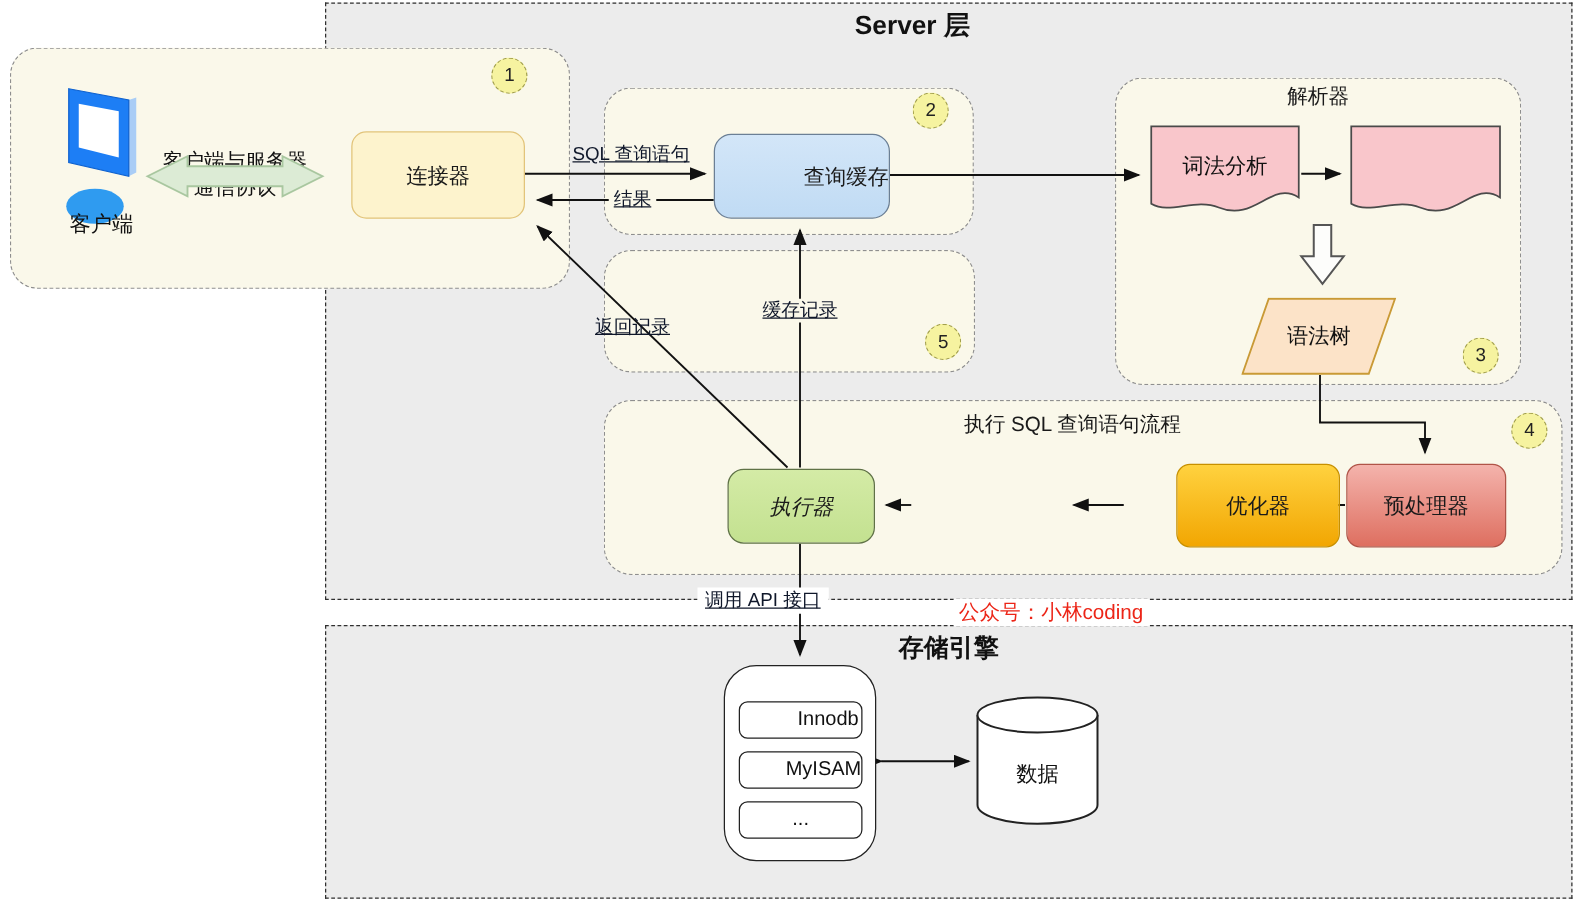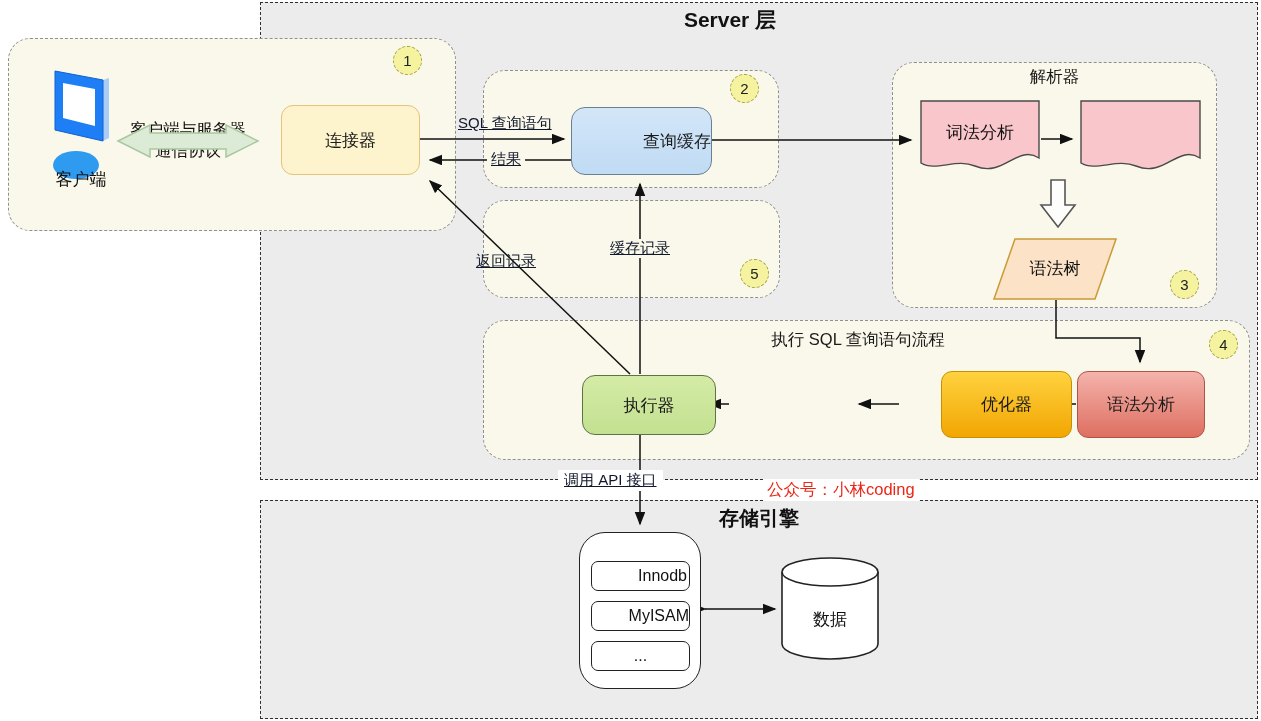--- a/index.html
+++ b/index.html
@@ -128,31 +128,31 @@
 
   <div class="abs" style="left:993px; top:238px; width:124px; height:62px;">
     <svg width="124" height="62" viewBox="0 0 124 62">
       <polygon points="22,1 123,1 102,61 1,61" fill="#fce3c8" stroke="#c99a36" stroke-width="1.5"></polygon>
     </svg>
     <div class="para-label">语法树</div>
   </div>
 
   <div class="abs sec-title" style="left:483px; top:329px; width:750px;">执行 SQL 查询语句流程</div>
 
-  <div class="abs node node-executor" style="left:582px; top:375px; width:134px; height:60px;">
+  <div class="abs node node-executor" style="left:582px; top:375px; width:118px; height:60px;font-style:italic;">
     <span>执行器</span>
   </div>
 
 
   <div class="abs node node-optimizer" style="left:900px; top:371px; width:131px; height:67px;margin-left:41px;">
     <span>优化器</span>
   </div>
 
   <div class="abs node node-preprocessor" style="left:1077px; top:371px; width:128px; height:67px;">
-    <span>语法分析</span>
+    <span>预处理器</span>
   </div>
 
   <div class="abs badge" style="left:393px; top:46px;">
       <span>1</span>
     </div>
   <div class="abs badge" style="left:730px; top:74px;">
       <span>2</span>
     </div>
   <div class="abs badge" style="left:1170px; top:270px;">
       <span>3</span>

